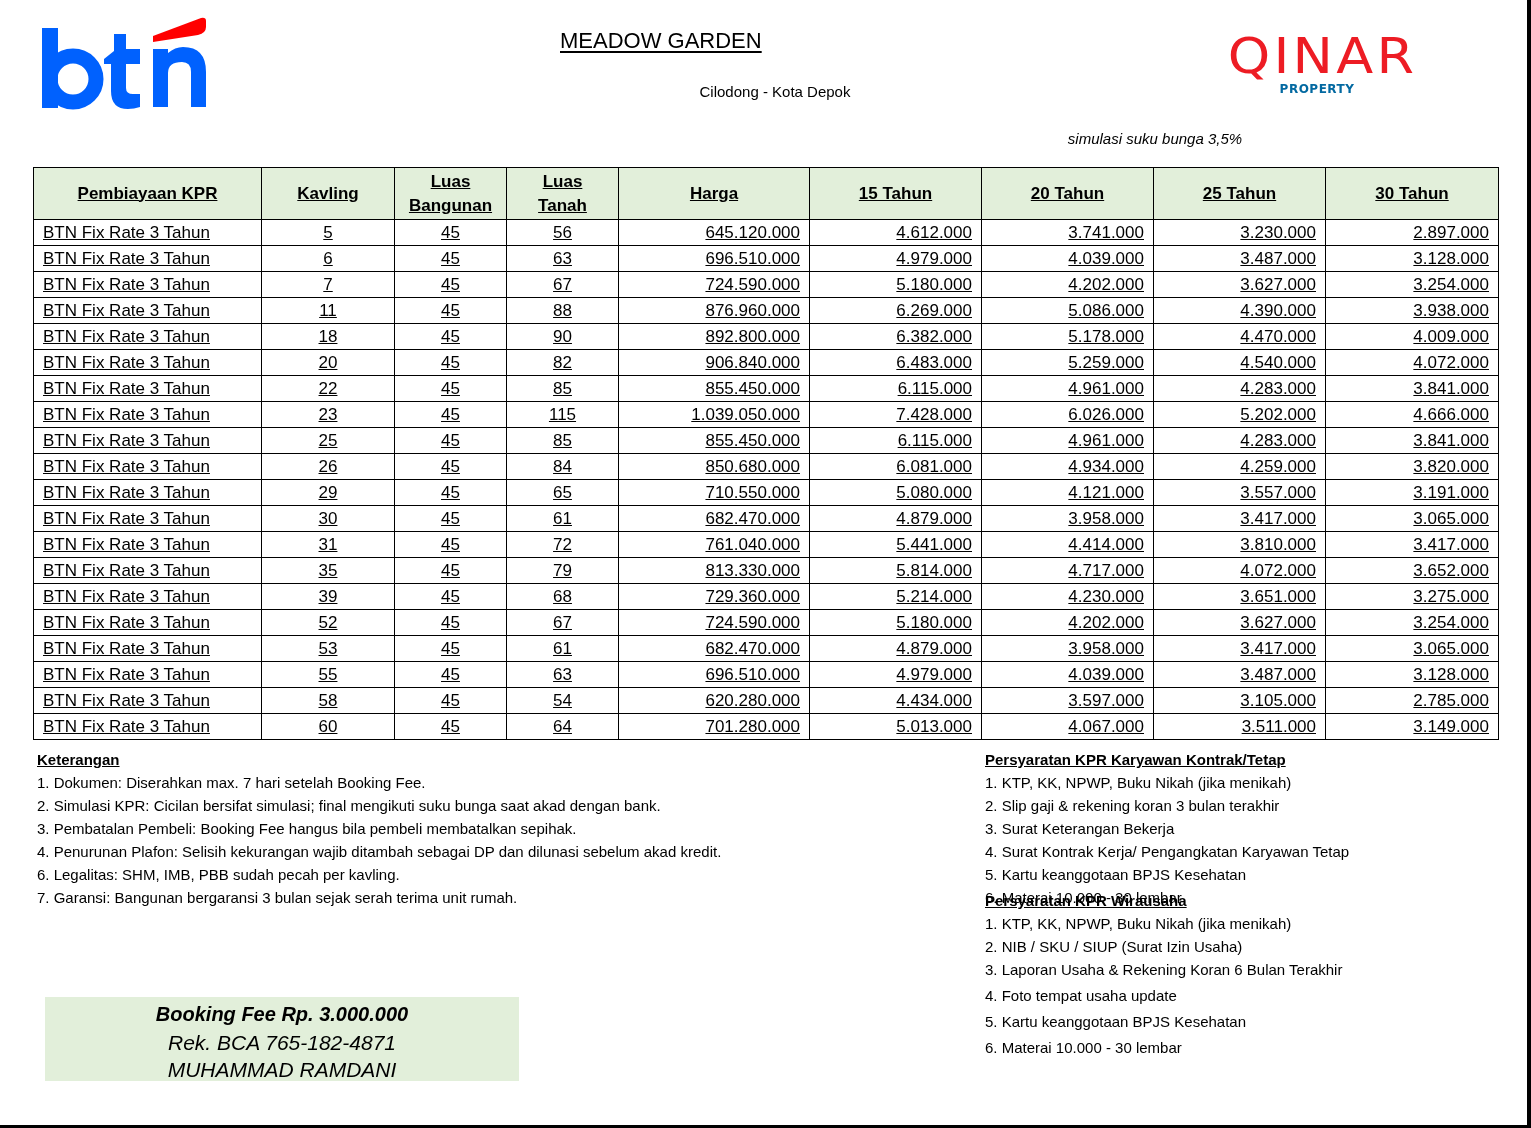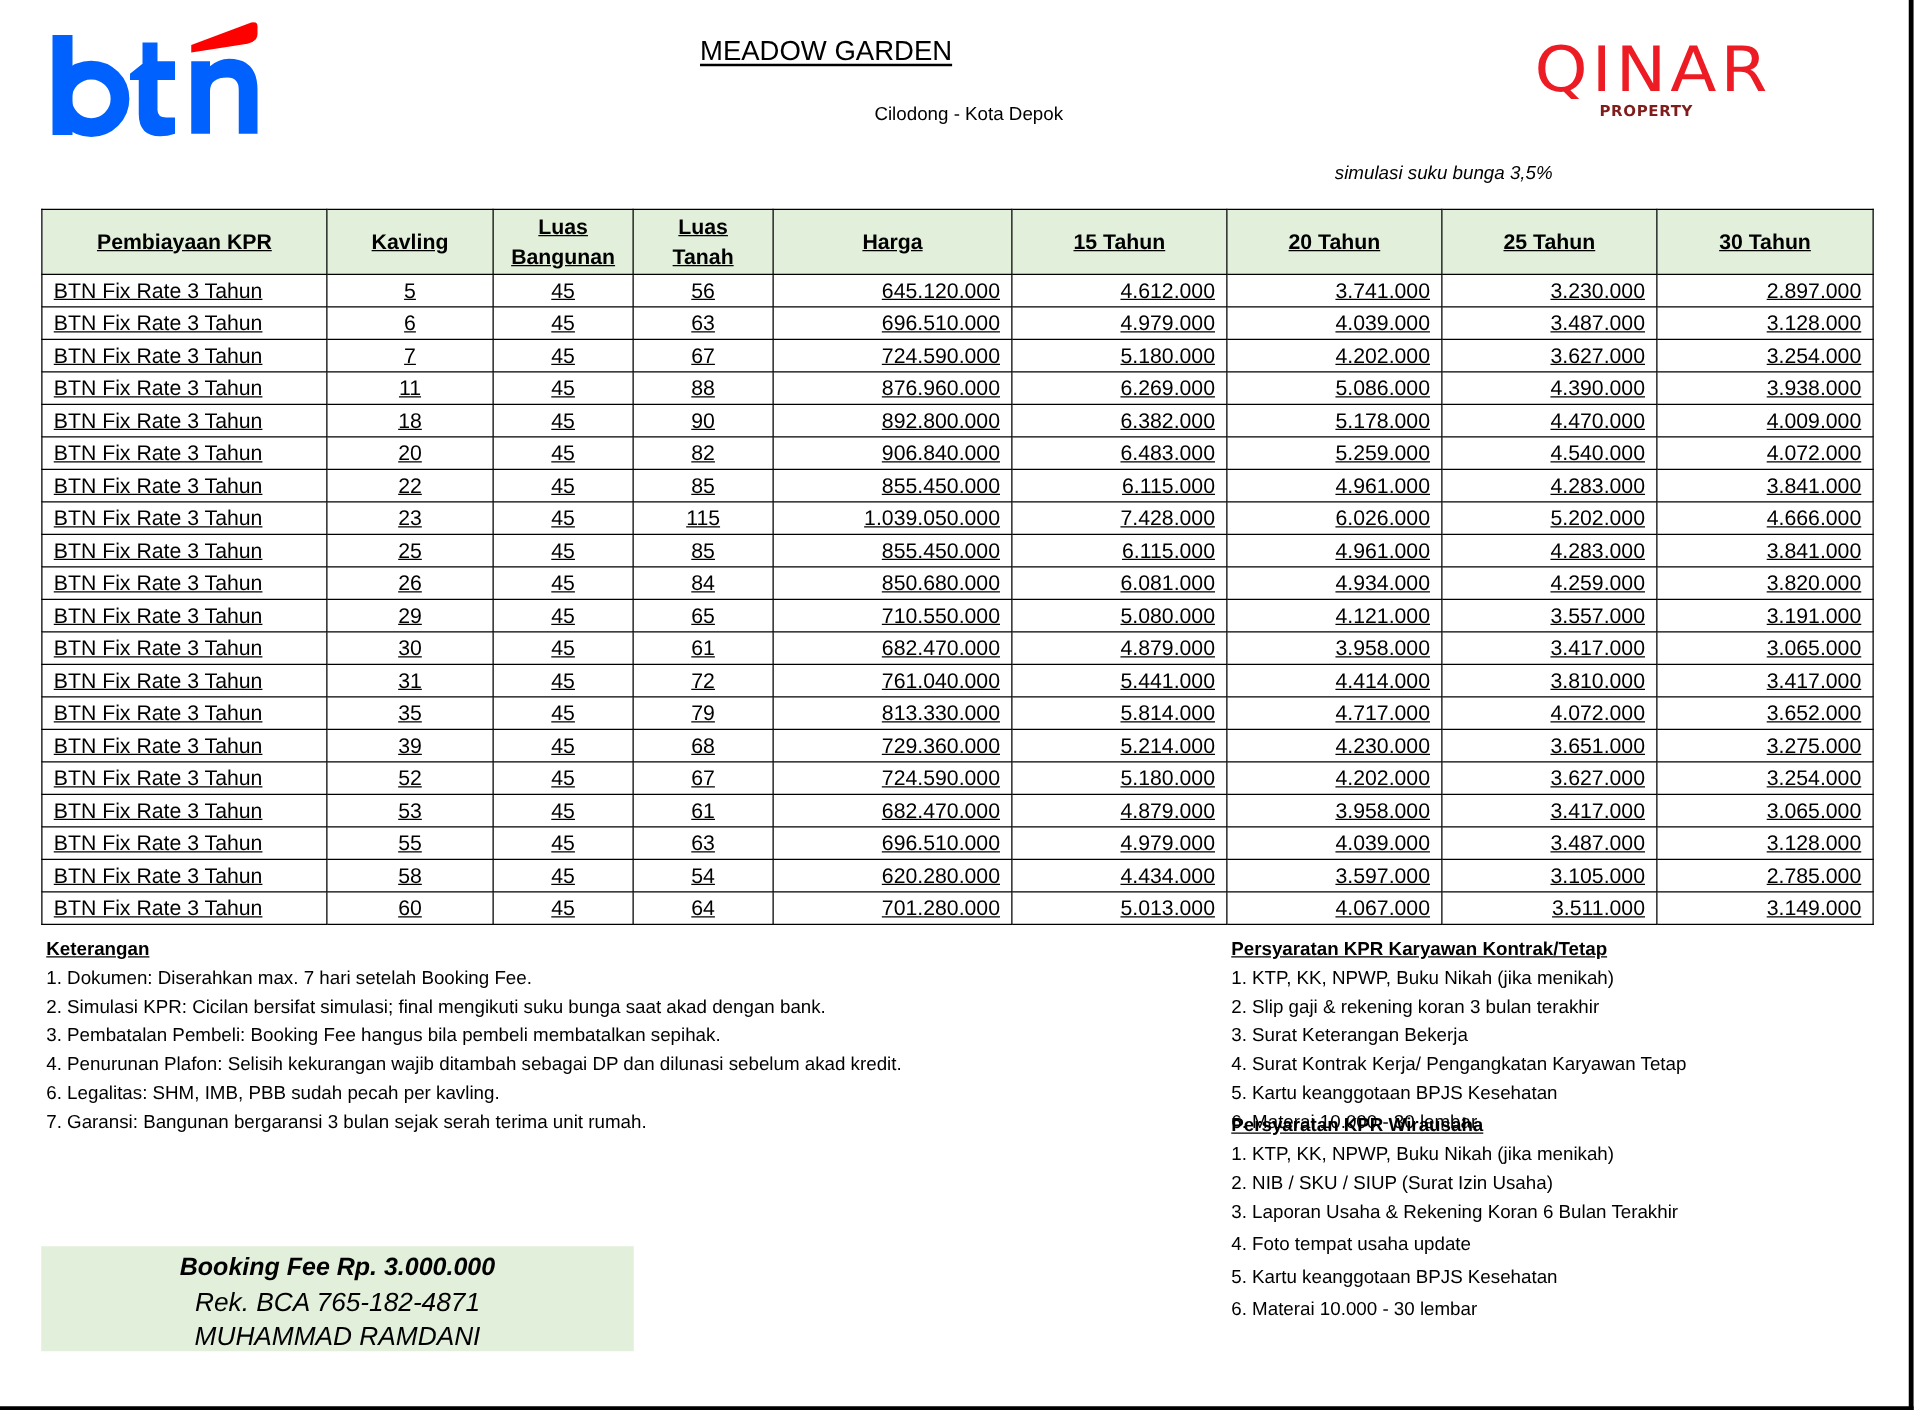--- a/index.html
+++ b/index.html
@@ -4,21 +4,21 @@
   <style>
     * { box-sizing: border-box; margin: 0; padding: 0; }
     html, body { width: 1531px; height: 1128px; background: #ffffff; overflow: hidden; }
     body { font-family: "Liberation Sans", "DejaVu Sans", sans-serif; color: #000; position: relative; }
     .frame-right { position: absolute; left: 1527px; top: 0; width: 4px; height: 1128px; background: #000; }
     .frame-bottom { position: absolute; left: 0; top: 1125px; width: 1531px; height: 3px; background: #000; }
 
     .logo-btn { position: absolute; left: 40px; top: 16px; width: 170px; height: 94px; }
     .logo-qinar { position: absolute; left: 1195px; top: 30px; width: 236px; height: 68px; }
     .qinar-word { position: absolute; left: 0; top: 0; width: 236px; text-align: center; font-family: "DejaVu Sans", sans-serif; font-size: 50px; line-height: 52px; color: #ed1c24; letter-spacing: 3px; transform: scaleX(1.08); transform-origin: left top; }
-    .qinar-sub { position: absolute; left: 72px; top: 52px; width: 100px; text-align: center; font-family: "DejaVu Sans", sans-serif; font-weight: bold; font-size: 12px; color: #7f1d1d; letter-spacing: 0.5px; }
+    .qinar-sub { position: absolute; left: 72px; top: 52px; width: 100px; text-align: center; font-family: "DejaVu Sans", sans-serif; font-weight: bold; font-size: 12px; color: #0369a1; letter-spacing: 0.5px; }
 
     .title { position: absolute; left: 560px; top: 28px; width: 430px; font-weight: normal; font-size: 22px; text-decoration: underline; text-underline-offset: 3px; }
     .subtitle { position: absolute; left: 560px; top: 83px; width: 430px; text-align: center; font-size: 15px; }
     .rate-note { position: absolute; left: 1040px; top: 130px; width: 230px; text-align: center; font-size: 15px; font-style: italic; }
 
     table.kpr { position: absolute; left: 33px; top: 167px; border-collapse: collapse; width: 1465px; table-layout: fixed; text-decoration: underline; }
     table.kpr th, table.kpr td { border: 1px solid #000; font-size: 17px; }
     table.kpr th { background: #e2efda; font-weight: bold; height: 52px; text-align: center; line-height: 24px; font-size: 17px; }
     table.kpr td { height: 26px; line-height: 24px; padding: 0 9px; }
     td.c { text-align: center; }
@@ -27,21 +27,21 @@
 
     .notes { position: absolute; left: 37px; top: 748px; width: 760px; font-size: 15px; line-height: 23px; }
     .notes .h, .req .h { font-weight: bold; text-decoration: underline; }
     .req { position: absolute; left: 985px; width: 420px; font-size: 15px; line-height: 23px; }
     .req1 { top: 748px; }
     .req2 { top: 889px; }
     .req2 .li:nth-child(4) { margin-top: 3px; }
     .req2 .li:nth-child(5) { margin-top: 3px; }
     .req2 .li:nth-child(6) { margin-top: 3px; }
 
-    .booking { position: absolute; left: 33px; top: 997px; width: 474px; height: 84px; background: #e2efda; text-align: center; font-style: italic; }
+    .booking { position: absolute; left: 45px; top: 997px; width: 474px; height: 84px; background: #e2efda; text-align: center; font-style: italic; }
     .booking .fee { font-weight: bold; font-size: 20px; line-height: 30px; margin-top: 2px; }
     .booking .line { font-size: 21px; line-height: 27px; }
   </style>
 </head>
 <body>
 
 <div class="frame-right"></div>
 <div class="frame-bottom"></div>
 
 <div class="logo-btn">

